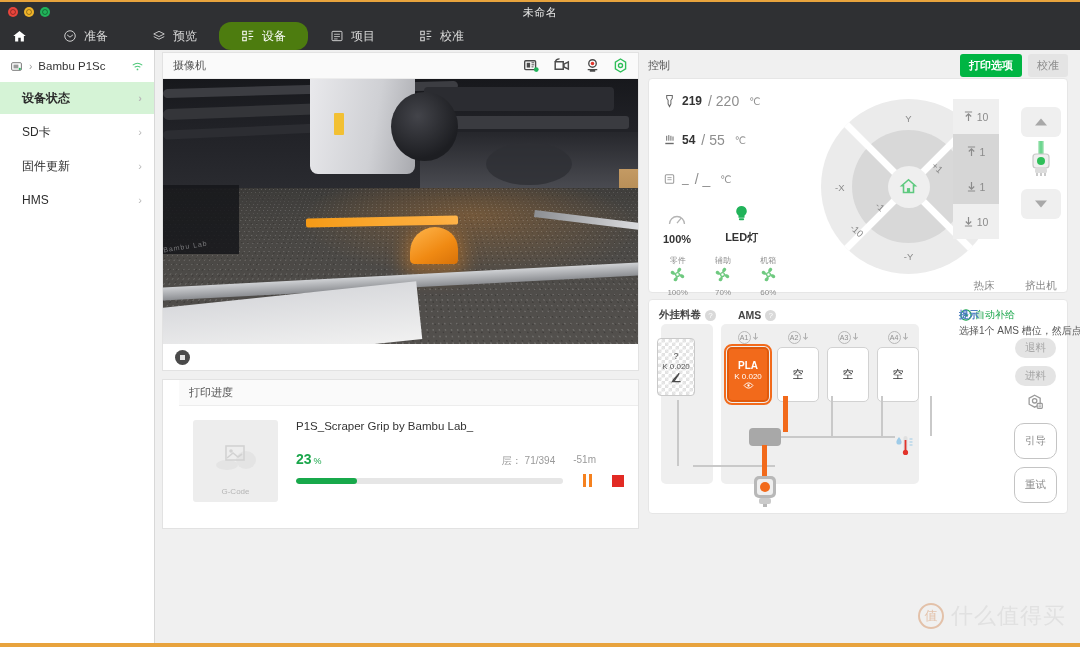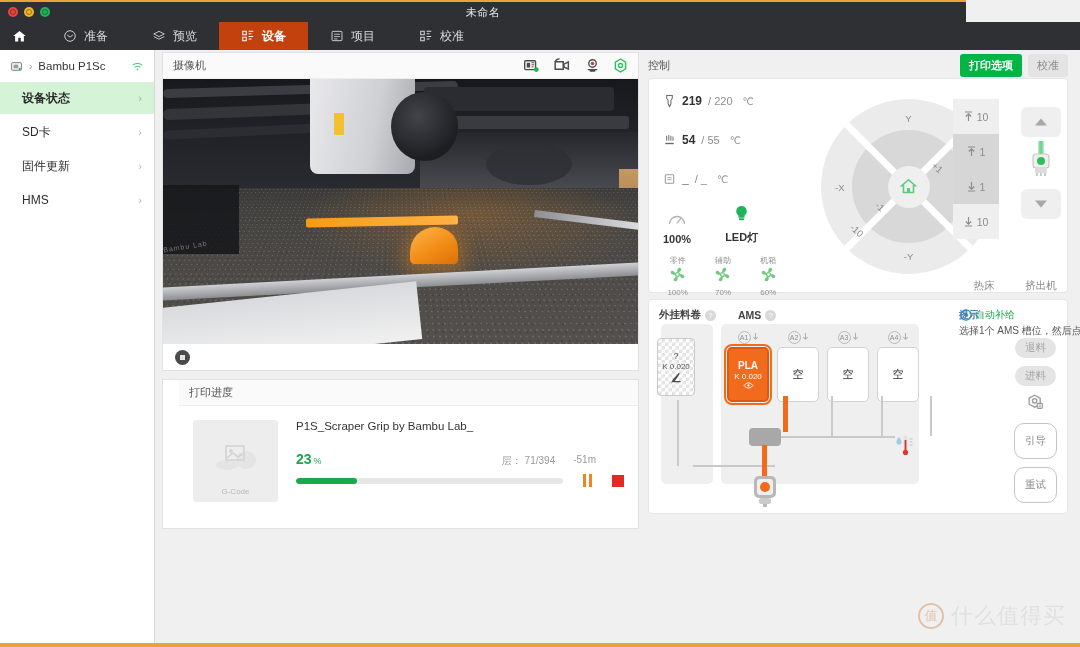--- a/index.html
+++ b/index.html
@@ -5,21 +5,21 @@
   * { box-sizing: border-box; margin: 0; padding: 0; }
   html, body {
     width: 1080px; height: 647px;
     font-family: "Liberation Sans", "DejaVu Sans", sans-serif;
     background: #e8e8e8; overflow: hidden;
   }
   #app { position: relative; width: 1080px; height: 647px; background: #f0f0f0; }
 
   
   .topbar {
-    position: absolute; left:0; top:0; width:966px; height:22px;
+    position: absolute; left:0; top:0; width:1080px; height:22px;
     background:#2f3033; border-top:2px solid #e8a33d;
     display:flex; align-items:center;
   }
   .lights { display:flex; gap:6px; margin-left:8px; }
   .light { width:10px; height:10px; border-radius:50%; position:relative; }
   .light.red{background:#e8453c;} .light.yel{background:#f0b429;} .light.grn{background:#21b35a;}
   .light::after{ content:''; position:absolute; inset:2px; border-radius:50%;
      border:1px solid rgba(0,0,0,.35); }
   .win-title {
     position:absolute; left:0; right:0; text-align:center;
@@ -29,21 +29,21 @@
   
   .tabbar {
     position:absolute; left:0; top:22px; width:1080px; height:28px;
     background:#2f3033; display:flex; align-items:stretch;
   }
   .tab {
     display:flex; align-items:center; gap:7px;
     padding:0 22px; color:#d8d8d8; font-size:12px; cursor:pointer;
   }
   .tab.home { padding:0 14px 0 12px; }
-  .tab.active { background:#c2410c; color:#fff; font-weight:bold; }
+  .tab.active { background:#4d7c0f; color:#fff; font-weight:normal;border-radius:12px; }
   .tab svg { display:block; }
 
   
   .sidebar {
     position:absolute; left:0; top:50px; width:155px; height:597px;
     background:#ffffff; border-right:1px solid #d8d8d8;
   }
   .dev-head {
     height:32px; display:flex; align-items:center; gap:6px;
     padding:0 10px; font-size:11.5px; color:#333;
@@ -156,21 +156,21 @@
      border-radius:3px;cursor:pointer;font-weight:bold;}
   .btn-gray{ background:#e4e4e4;color:#8b8b8b;font-size:11px;padding:4px 9px;
      border-radius:3px;cursor:pointer;margin-left:6px;}
 
   .card{ background:#fff;border:1px solid #e6e6e6;border-radius:4px;padding:10px 12px;}
   .ctl-card{ height:215px; position:relative; }
 
   .temps{ position:absolute; left:14px; top:14px; width:120px;}
   .temp-row{ display:flex; align-items:center; gap:6px; margin-bottom:23px; height:16px;}
   .temp-row .v{ font-size:12px;font-weight:bold;color:#333; }
-  .temp-row .t{ font-size:11px;color:#8e8e8e; }
+  .temp-row .t{ font-size:14px;color:#8e8e8e; }
   .temp-row .d{ font-size:10px;color:#8e8e8e;margin-left:4px; }
   .fan-top{ display:flex; gap:34px; margin-top:-6px; align-items:flex-end;}
   .fan-top .col{ text-align:center; }
   .fan-top .lbl{ font-size:11px;font-weight:bold;color:#333;margin-top:3px;}
   .fans{ display:flex; gap:16px; margin-top:10px;}
   .fans .col{ text-align:center; width:30px;}
   .fans .cap{ font-size:8px;color:#8e8e8e;}
   .fans .pc{ font-size:8px;color:#8e8e8e;margin-top:1px;}
 
   .wheel{ position:absolute; left:172px; top:20px; width:175px; height:175px; }

